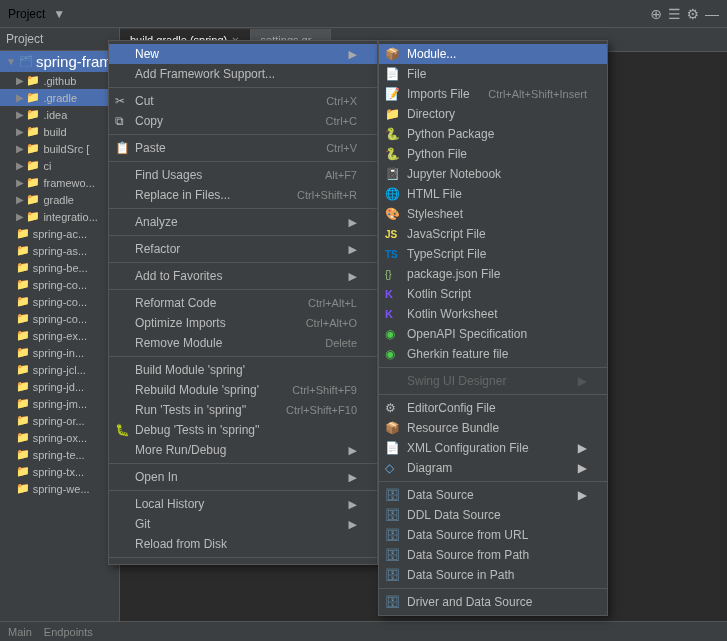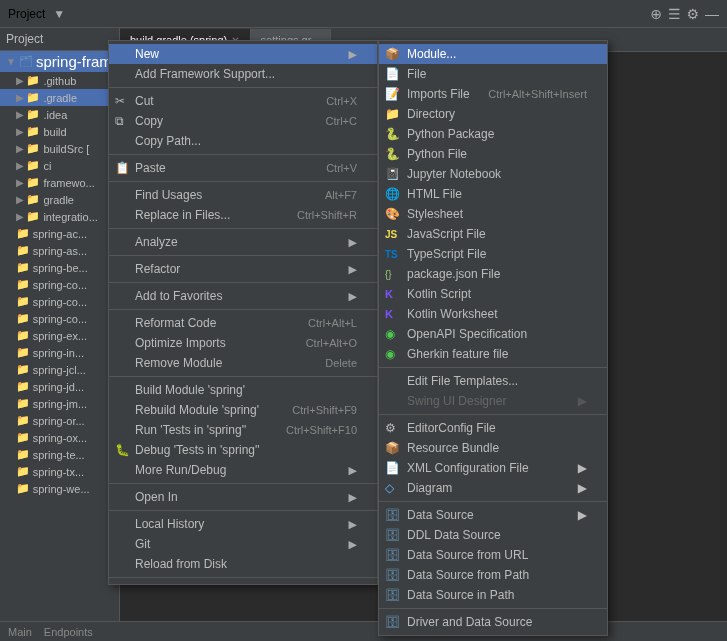--- a/index.html
+++ b/index.html
@@ -361,23 +361,20 @@
   <div class="ctx-item">
     <span class="ctx-item-icon">✂</span>
     <span>Cut</span>
     <span class="shortcut">Ctrl+X</span>
   </div>
   <div class="ctx-item">
     <span class="ctx-item-icon">⧉</span>
     <span>Copy</span>
     <span class="shortcut">Ctrl+C</span>
   </div>
-  <div class="ctx-item">
-    <span>Copy Path...</span>
-  </div>
   <div class="ctx-separator"></div>
   <div class="ctx-item">
     <span class="ctx-item-icon">📋</span>
     <span>Paste</span>
     <span class="shortcut">Ctrl+V</span>
   </div>
   <div class="ctx-separator"></div>
   <div class="ctx-item">
     <span>Find Usages</span>
     <span class="shortcut">Alt+F7</span>
@@ -515,23 +512,20 @@
   </div>
   <div class="sub-item">
     <span class="sub-item-icon" style="color:#4ec94e;">◉</span>
     <span>OpenAPI Specification</span>
   </div>
   <div class="sub-item">
     <span class="sub-item-icon" style="color:#4ec94e;">◉</span>
     <span>Gherkin feature file</span>
   </div>
   <div class="sub-separator"></div>
-  <div class="sub-item">
-    <span>Edit File Templates...</span>
-  </div>
   <div class="sub-item disabled">
     <span>Swing UI Designer</span>
     <span class="arrow-right" style="color:#555;">▶</span>
   </div>
   <div class="sub-separator"></div>
   <div class="sub-item">
     <span class="sub-item-icon">⚙</span>
     <span>EditorConfig File</span>
   </div>
   <div class="sub-item">

